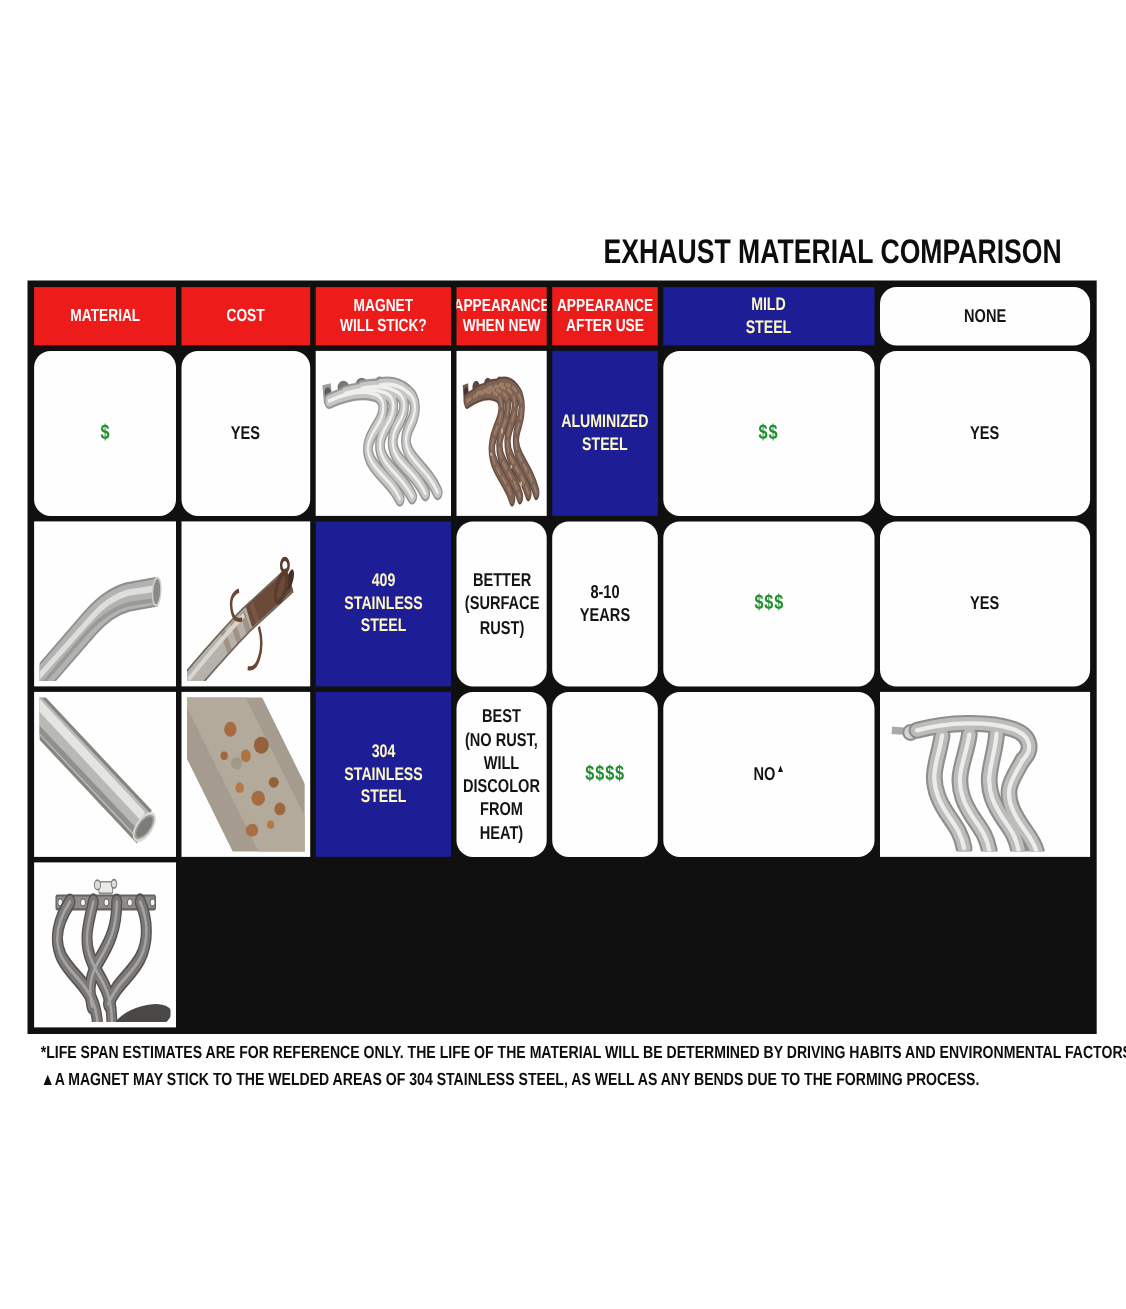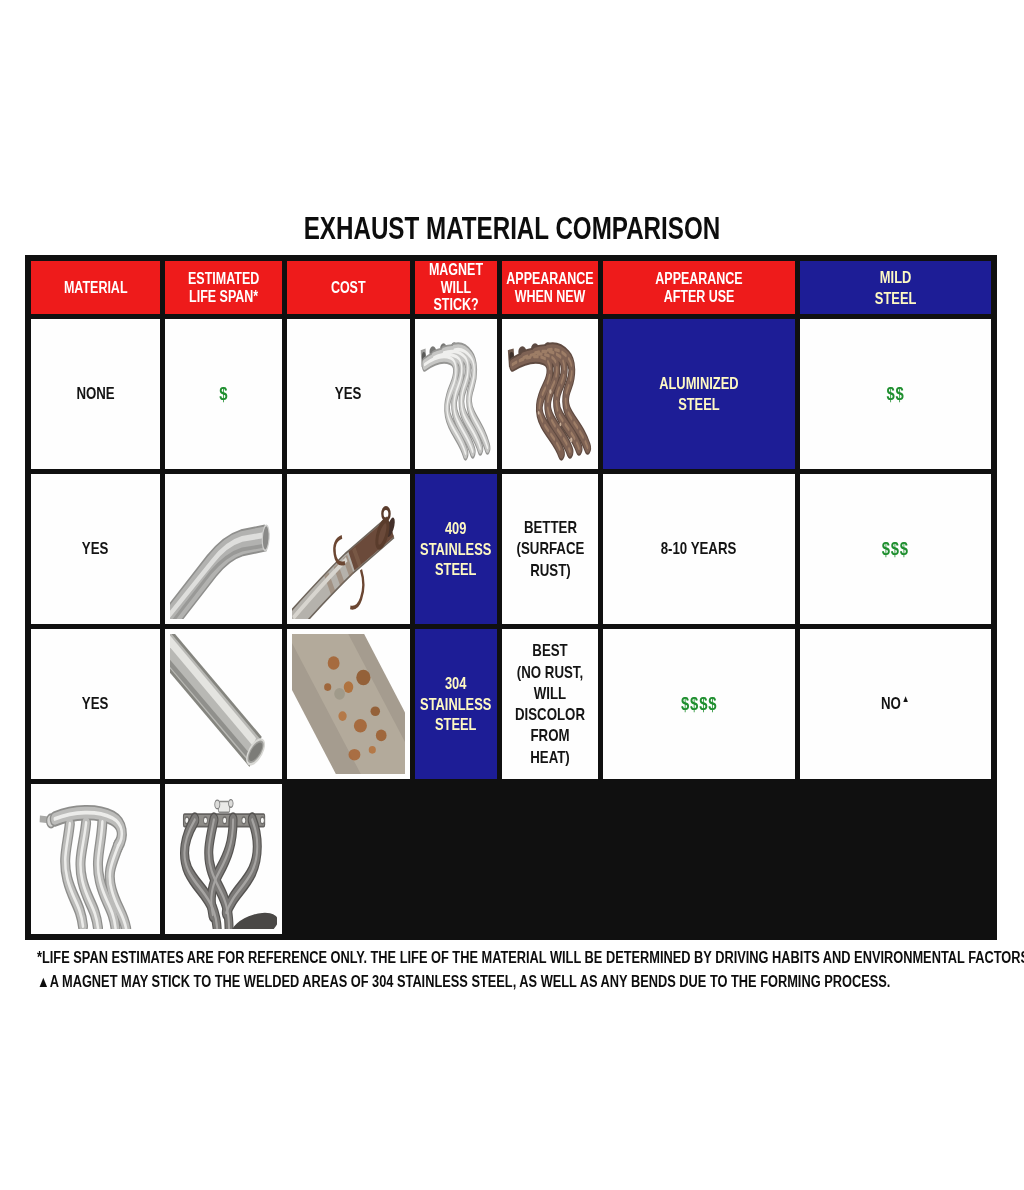--- a/index.html
+++ b/index.html
@@ -10,56 +10,52 @@
     --border:#101010;
   }
   html,body{margin:0;padding:0;}
   body{
     width:1024px;height:1190px;position:relative;background:#ffffff;
     font-family:"Liberation Sans", sans-serif;color:var(--ink);
     overflow:hidden;
   }
   .title{
     position:absolute;top:211px;left:0;width:100%;
-    text-align:center;font-size:31px;font-weight:bold;color:#0d0d0d;
+    text-align:right;font-size:31px;font-weight:bold;color:#0d0d0d;
   }
   .cond{display:inline-block;transform:scaleX(0.78);transform-origin:50% 50%;white-space:pre-line;}
   .cond-left{display:inline-block;transform:scaleX(0.80);transform-origin:0 50%;white-space:pre;}
   .comparison-table{
     position:absolute;left:25px;top:255px;width:972px;height:685px;
     background:var(--border);
     display:grid;
     grid-template-columns:129px 117px 123px 82px 96px 192px 191px;
     grid-template-rows:53px 150px 150px 150px 150px;
     gap:5px;padding:6px;box-sizing:border-box;
   }
   .cell{background:#fefefe;display:flex;align-items:center;justify-content:center;text-align:center;overflow:hidden;}
   .cell.header{background:var(--red);color:#ffffff;font-weight:bold;font-size:16px;line-height:1.12;}
   .cell.material{background:var(--blue);color:#fef9c3;font-weight:bold;font-size:16.5px;line-height:1.25;}
-  .cell.value{font-weight:bold;font-size:17px;line-height:1.25;}
+  .cell.value{font-weight:bold;font-size:17px;line-height:1.25;border-radius:15px;}
   .cell.cost{color:var(--green);font-size:19px;letter-spacing:1px;}
   .cell.photo{padding:5px;}
   .cell.photo svg{width:100%;height:100%;display:block;}
   .sup{font-size:10px;vertical-align:7px;margin-left:1px;}
   .footnotes{position:absolute;left:37px;top:946px;width:980px;}
   .footnote{font-size:16px;font-weight:bold;line-height:24px;color:#0d0d0d;}
 </style>
 </head>
 <body>
 
 <div class="title"><span class="cond">EXHAUST MATERIAL COMPARISON</span></div>
 
 <div class="comparison-table">
 
   <div class="cell header">
       <span class="cond">MATERIAL</span>
-    </div>
-  <div class="cell header">
-      <span class="cond">ESTIMATED
-LIFE SPAN*</span>
     </div>
   <div class="cell header">
       <span class="cond">COST</span>
     </div>
   <div class="cell header">
       <span class="cond">MAGNET
 WILL STICK?</span>
     </div>
   <div class="cell header">
       <span class="cond">APPEARANCE

